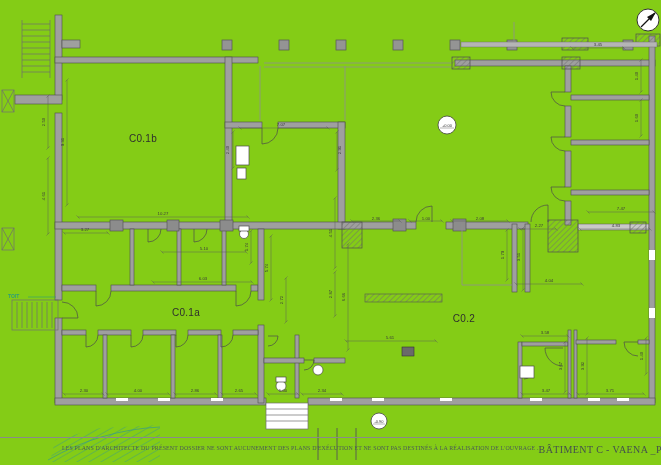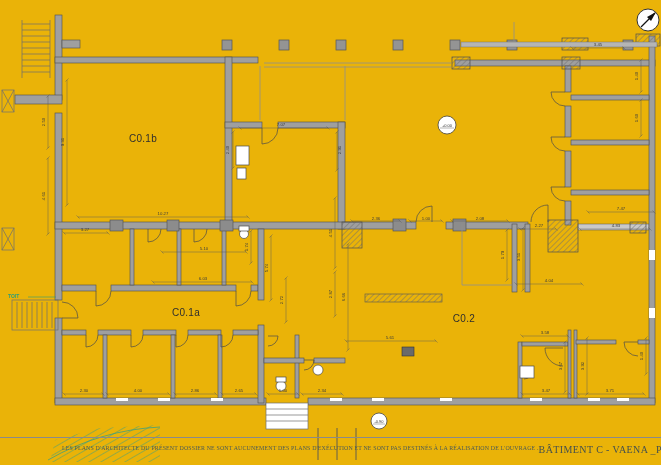--- a/index.html
+++ b/index.html
@@ -1,16 +1,16 @@
 <!DOCTYPE html>
 <html><head>
 <meta charset="utf-8">
 <style>
   html,body{margin:0;padding:0;background:#ffffff;}
-  #page{position:relative;width:661px;height:465px;background:#eab308;overflow:hidden;
+  #page{position:relative;width:661px;height:465px;background:#84cc16;overflow:hidden;
         font-family:"Liberation Sans",sans-serif;}
   #plan-svg{position:absolute;left:0;top:0;}
   
   .wall{fill:#9f9f9f;stroke:#4d4d4d;stroke-width:.6;}
   .wall-light{fill:#c9c9c9;stroke:#5a5a5a;stroke-width:.5;}
   .pier{fill:#8c8c8c;stroke:#4d4d4d;stroke-width:.6;}
   .col{fill:#949494;stroke:#555;stroke-width:.7;}
   .hatched{fill:url(#hatch);stroke:#4d4d4d;stroke-width:.7;}
   .thin{stroke:#8f8f8f;stroke-width:.8;fill:none;}
   .door{stroke:#4a4a4a;stroke-width:.7;fill:none;}

